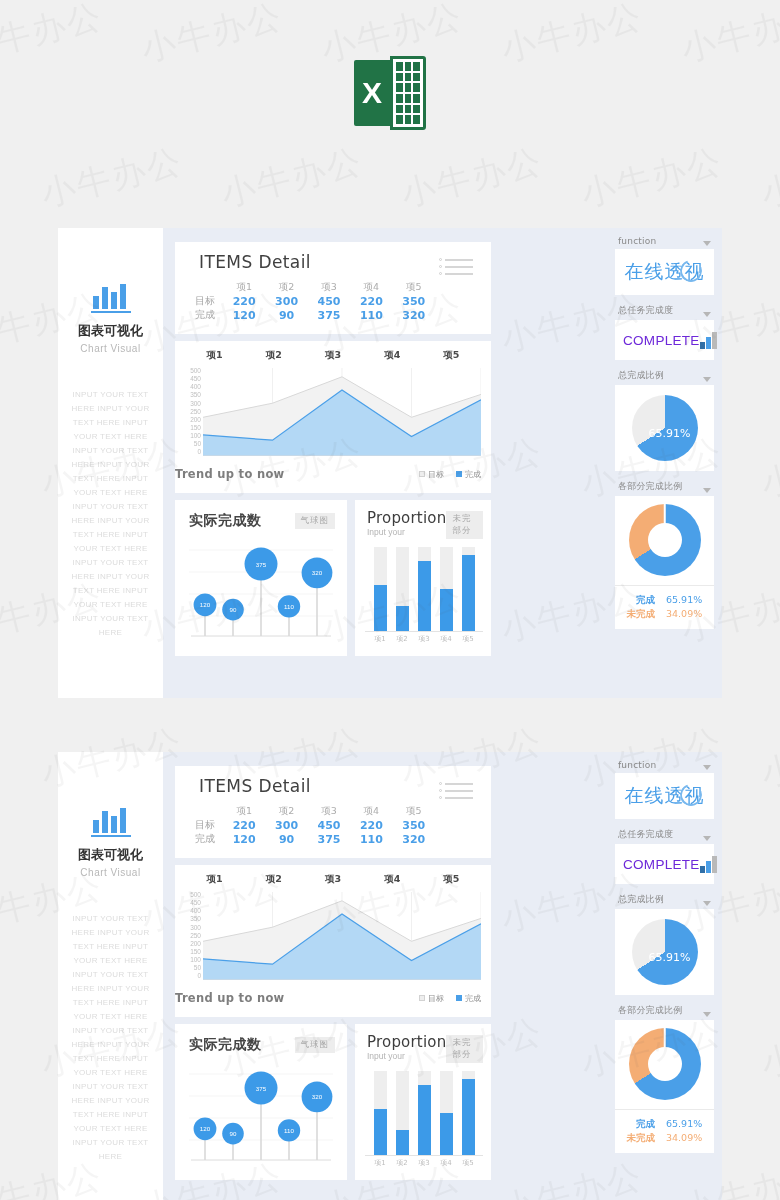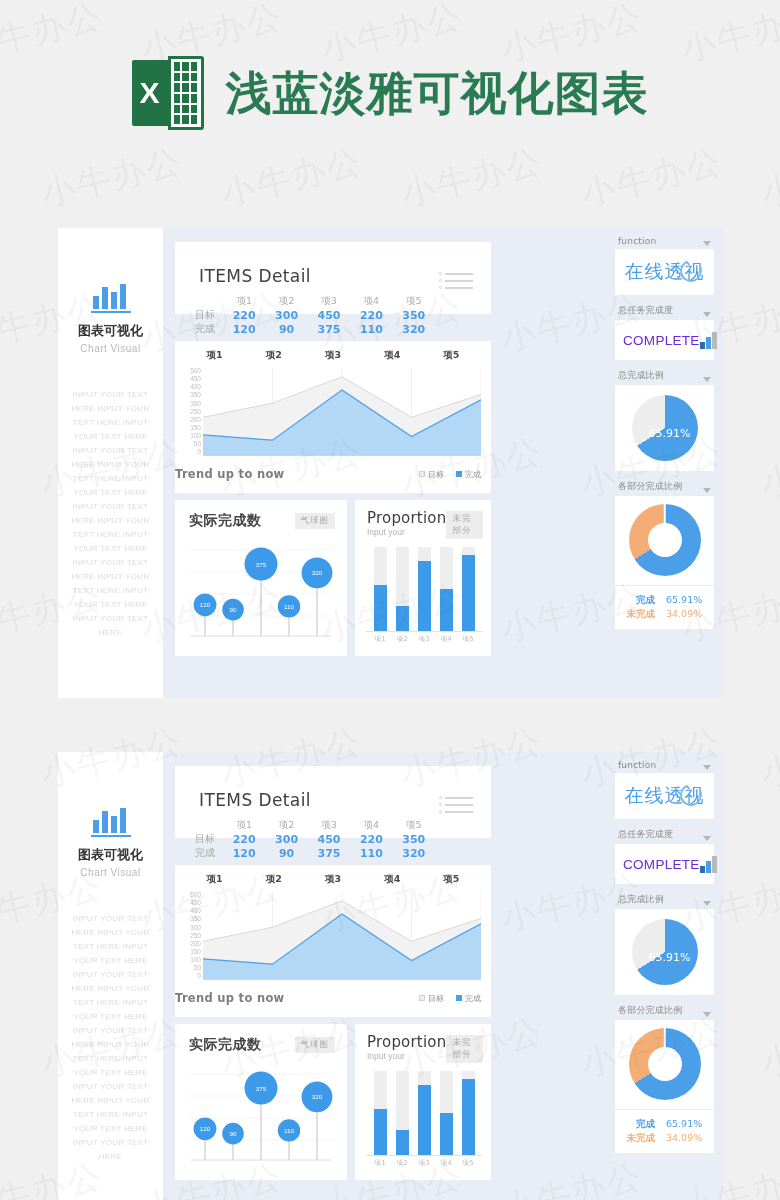--- a/index.html
+++ b/index.html
@@ -51,21 +51,21 @@
   .lc-t1{margin-top:9px;font-size:13px;font-weight:700;color:#333;
      font-family:"DejaVu Sans",sans-serif;}
   .lc-t2{margin-top:3px;font-size:10px;color:#b8b8b8;letter-spacing:.5px;}
   .lc-body{margin-top:34px;padding:0 8px;font-size:8px;line-height:1.75;
      color:#dcdcdc;letter-spacing:.3px;}
 
   
   .card{position:absolute;background:#fff;}
 
   
-  .c-items{left:12px;top:14px;width:316px;height:72px;padding:24px 0 0 0;}
+  .c-items{left:12px;top:14px;width:316px;height:92px;padding:10px 0 0 0;}
   .it-head{display:flex;align-items:flex-start;justify-content:space-between;
       padding:0 18px 0 24px;}
   .it-title{font-size:17px;color:#404040;font-family:"DejaVu Sans",sans-serif;
       letter-spacing:.4px;}
   .listicon{width:34px;height:22px;position:relative;margin-top:3px;}
   .listicon .row{position:absolute;left:0;width:100%;height:5px;display:flex;
       align-items:center;gap:3px;}
   .listicon .dot{width:3px;height:3px;border-radius:50%;border:1px solid #cfcfcf;}
   .listicon .ln{flex:1;height:2px;background:#d6d6d6;}
   .it-table{margin-top:4px;padding:0 10px 0 14px;}
@@ -249,21 +249,20 @@
             <i></i>
             <i></i>
             <i></i>
             <i></i>
         </div>
       </div>
       <div class="xl-left">
         <span>X</span>
       </div>
     </div>
-    <div class="hd-title">浅蓝淡雅可视化图表</div>
   </div>
 </div>
 
 <div class="shell shell1">
 
   <div class="leftcol">
     <div class="lc-icon">
       <div class="bars-icon">
         <i style="left:2px;height:13px;"></i>
         <i style="left:11px;height:22px;"></i>

